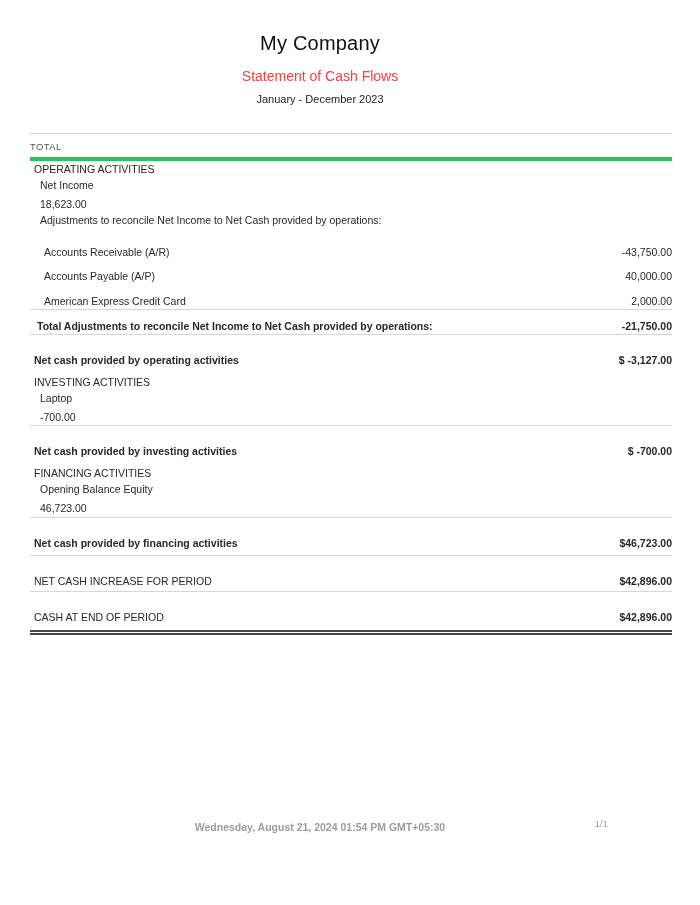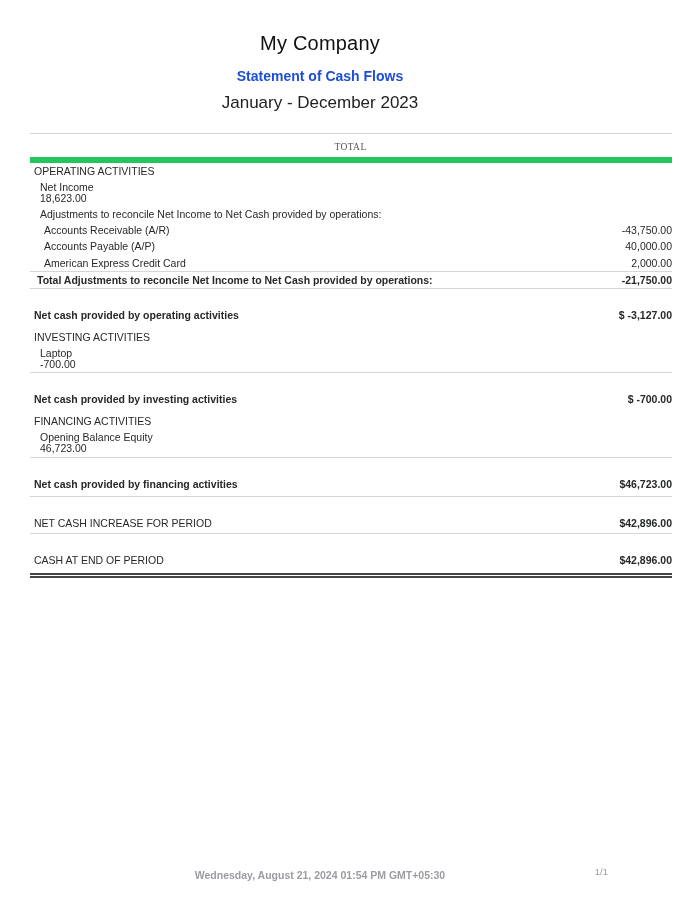--- a/index.html
+++ b/index.html
@@ -4,53 +4,53 @@
 <style>
   * { margin:0; padding:0; box-sizing:border-box; }
   html,body { width:700px; height:905px; background:#ffffff; }
   body { font-family:"Liberation Sans","DejaVu Sans",sans-serif; color:#26282a; position:relative; overflow:hidden; }
 
   .page { position:relative; width:640px; height:905px; background:#fff; }
 
   
   .doc-header { text-align:center; padding-top:32px; }
   .company-title { font-size:20px; font-weight:400; color:#111; letter-spacing:.2px; }
-  .report-title  { font-size:14px; font-weight:700; color:#1d4ed8; margin-top:13px; }
-  .report-period { font-size:17px; font-weight:400; color:#222; margin-top:9px; }
+  .report-title  { font-size:14px; font-weight:400; color:#ef4444; margin-top:13px; }
+  .report-period { font-size:11px; font-weight:400; color:#222; margin-top:9px; }
 
   
   .report-table { position:absolute; left:30px; top:133px; width:642px; }
 
-  .col-header-row { border-top:1px solid #d3d3d3; border-bottom:6px solid #22c55e;
-                    padding:2px 1px 3px 0; text-align:center;font-family:Liberation Serif, serif; }
+  .col-header-row { border-top:1px solid #d3d3d3; border-bottom:4px solid #22c55e;
+                    padding:2px 1px 3px 0; text-align:left; }
   .col-header { font-size:9.5px; color:#54575a; letter-spacing:.4px; }
 
   .row { display:flex; justify-content:space-between; align-items:baseline;
          font-size:10.5px; line-height:11px; padding:2.6px 0; color:#26282a; }
   .row .lbl { text-align:left; padding-right:10px; }
-  .row .val { white-space:nowrap; }
+  .row .val { white-space:nowrap;margin-top:8px; }
 
   .ind-a { padding-left:4px; }   
   .ind-b { padding-left:10px;flex-direction:column; }  
   .ind-c { padding-left:14px; }  
   .ind-t { padding-left:7px; }   
 
   .bold  { font-weight:bold; }
   .vbold .val { font-weight:bold; }
   .bt       { border-top:1px solid #d7d7d7; }
   .bt-faint { border-top:1px solid #e7e7e7; }
-  .summary  { padding-top:21px; padding-bottom:4.4px; }
+  .summary  { padding-top:12px; padding-bottom:4.4px; }
   .gap      { padding-top:6px; }
   .gap2     { margin-top:2px; }
 
   .double-rule { margin-top:2px; height:5.5px;
                  border-top:2px solid #454545; border-bottom:2px solid #454545; }
 
   
-  .page-footer { position:absolute; left:0; right:0; top:866px; height:22px;padding-left:39px; }
+  .page-footer { position:absolute; left:0; right:0; top:818px; height:22px;padding-left:39px; }
   .footer-date { position:absolute; left:0; width:100%; text-align:center; top:3px;
                  font-size:10.5px; font-weight:bold; color:#9b9ca0; }
   .page-number { position:absolute; right:32px; top:0; font-size:9.5px; color:#9b9ca0; }
 </style>
 </head>
 <body>
 
 <div class="page">
 
   <div class="doc-header">

